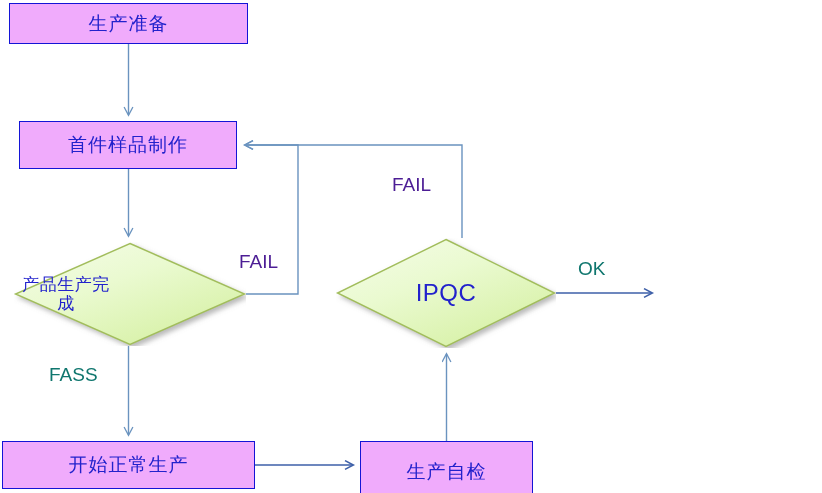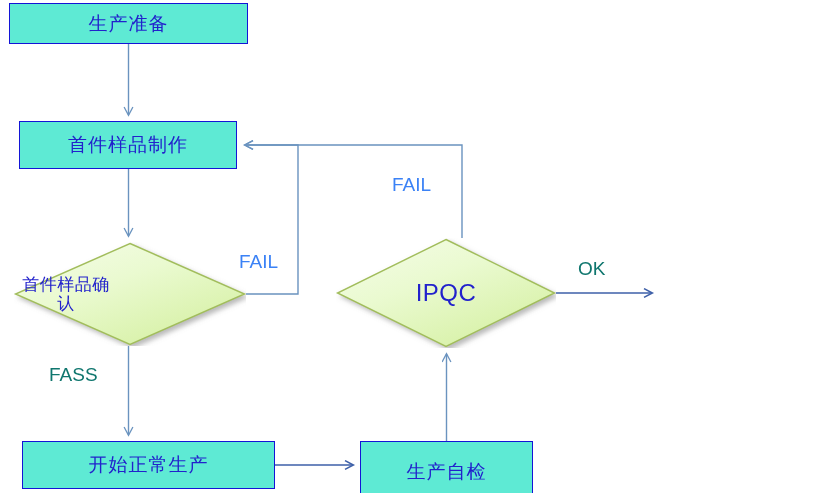--- a/index.html
+++ b/index.html
@@ -25,21 +25,21 @@
     width: 822px;
     height: 493px;
     pointer-events: none;
   }
 
   
   .node-box {
     position: absolute;
     box-sizing: border-box;
     border: 1.5px solid #1414d6;
-    background: #5eead4;
+    background: #f0abfc;
     display: flex;
     align-items: center;
     justify-content: center;
     color: #2222cc;
     font-family: "DejaVu Serif", "Liberation Serif", serif;
     font-size: 19px;
     letter-spacing: 1px;
     white-space: nowrap;
   }
 
@@ -80,21 +80,21 @@
   }
 
   
   .edge-label {
     position: absolute;
     font-family: "Liberation Sans", "DejaVu Sans", sans-serif;
     font-size: 19px;
     font-weight: normal;
     white-space: nowrap;
   }
-  .edge-label.fail { color: #3b82f6; text-align: center; }
+  .edge-label.fail { color: #4c1d95; text-align: center; }
   .edge-label.pass { color: #0f766e; }
 </style>
 </head>
 <body>
 
 <div id="canvas">
 
   <svg id="wires" viewBox="0 0 822 493" width="822" height="493" xmlns="http://www.w3.org/2000/svg">
     <defs>
 
@@ -141,34 +141,34 @@
 
   <div class="node-box" style="left:9px;  top:3px;   width:239px; height:41px;">
     <span>生产准备</span>
   </div>
 
   <div class="node-box" style="left:19px; top:121px; width:218px; height:48px;">
     <span>首件样品制作</span>
   </div>
 
 
-  <div class="node-box" style="left:2px;  top:441px; width:253px; height:48px;margin-left:20px;">
+  <div class="node-box" style="left:2px;  top:441px; width:253px; height:48px;">
     <span>开始正常生产</span>
   </div>
 
   <div class="node-box" style="left:360px; top:441px; width:173px; height:61px;">
     <span>生产自检</span>
   </div>
 
   <div class="node-diamond" style="left:14px; top:242px; width:232px; height:104px;">
     <svg class="dia-svg" width="232" height="104" viewBox="0 0 232 104" xmlns="http://www.w3.org/2000/svg">
       <polygon points="116,1.5 230.5,52 116,102.5 1.5,52" fill="url(#diaGrad)" stroke="#a2bd5c" stroke-width="1.4" filter="url(#dshadow)"></polygon>
     </svg>
     <div class="dia-label cjk">
-      <span>首件样品确认</span>
+      <span>产品生产完成</span>
     </div>
   </div>
 
   <div class="node-diamond" style="left:336px; top:238px; width:220px; height:110px;">
     <svg class="dia-svg" width="220" height="110" viewBox="0 0 220 110" xmlns="http://www.w3.org/2000/svg">
       <polygon points="110,1.5 218.5,55 110,108.5 1.5,55" fill="url(#diaGrad)" stroke="#a2bd5c" stroke-width="1.4" filter="url(#dshadow)"></polygon>
     </svg>
     <div class="dia-label latin">
       <span>IPQC</span>
     </div>

